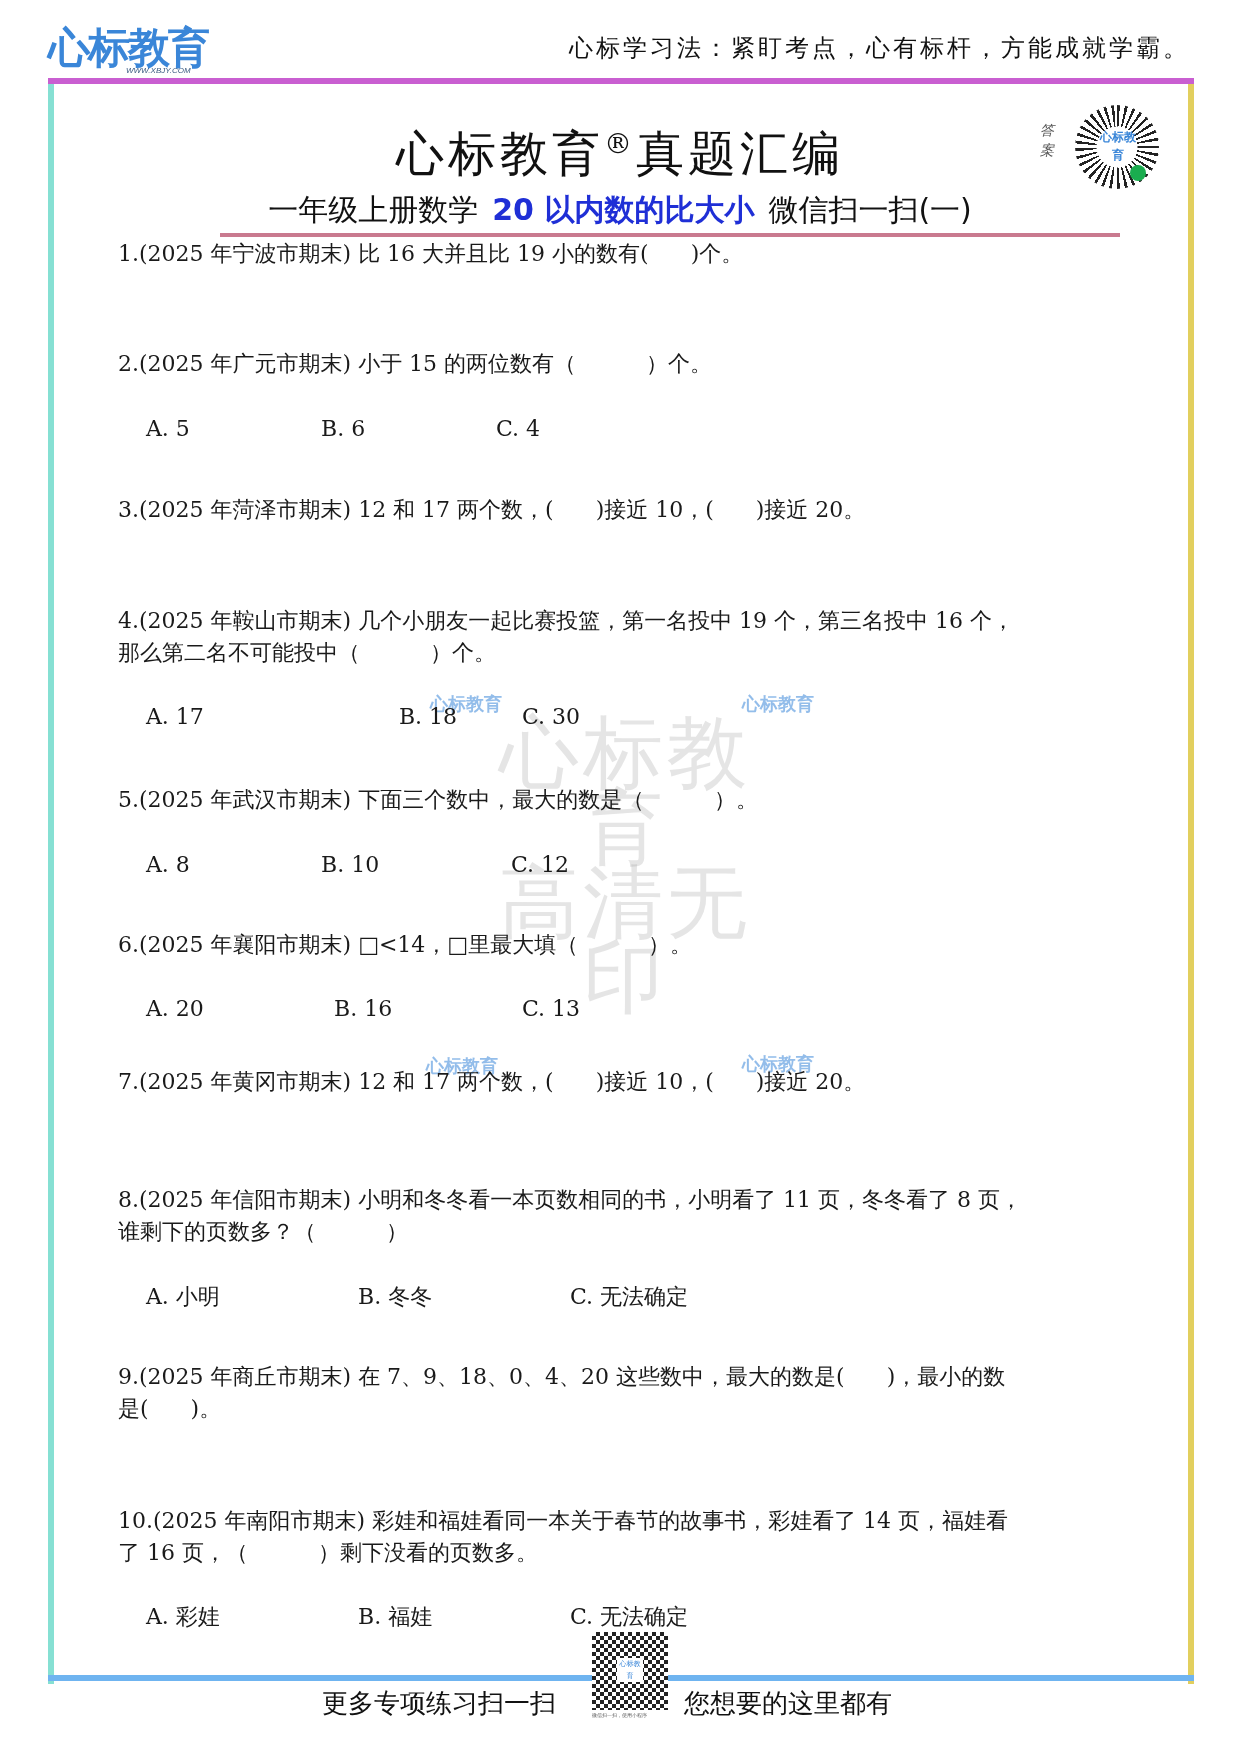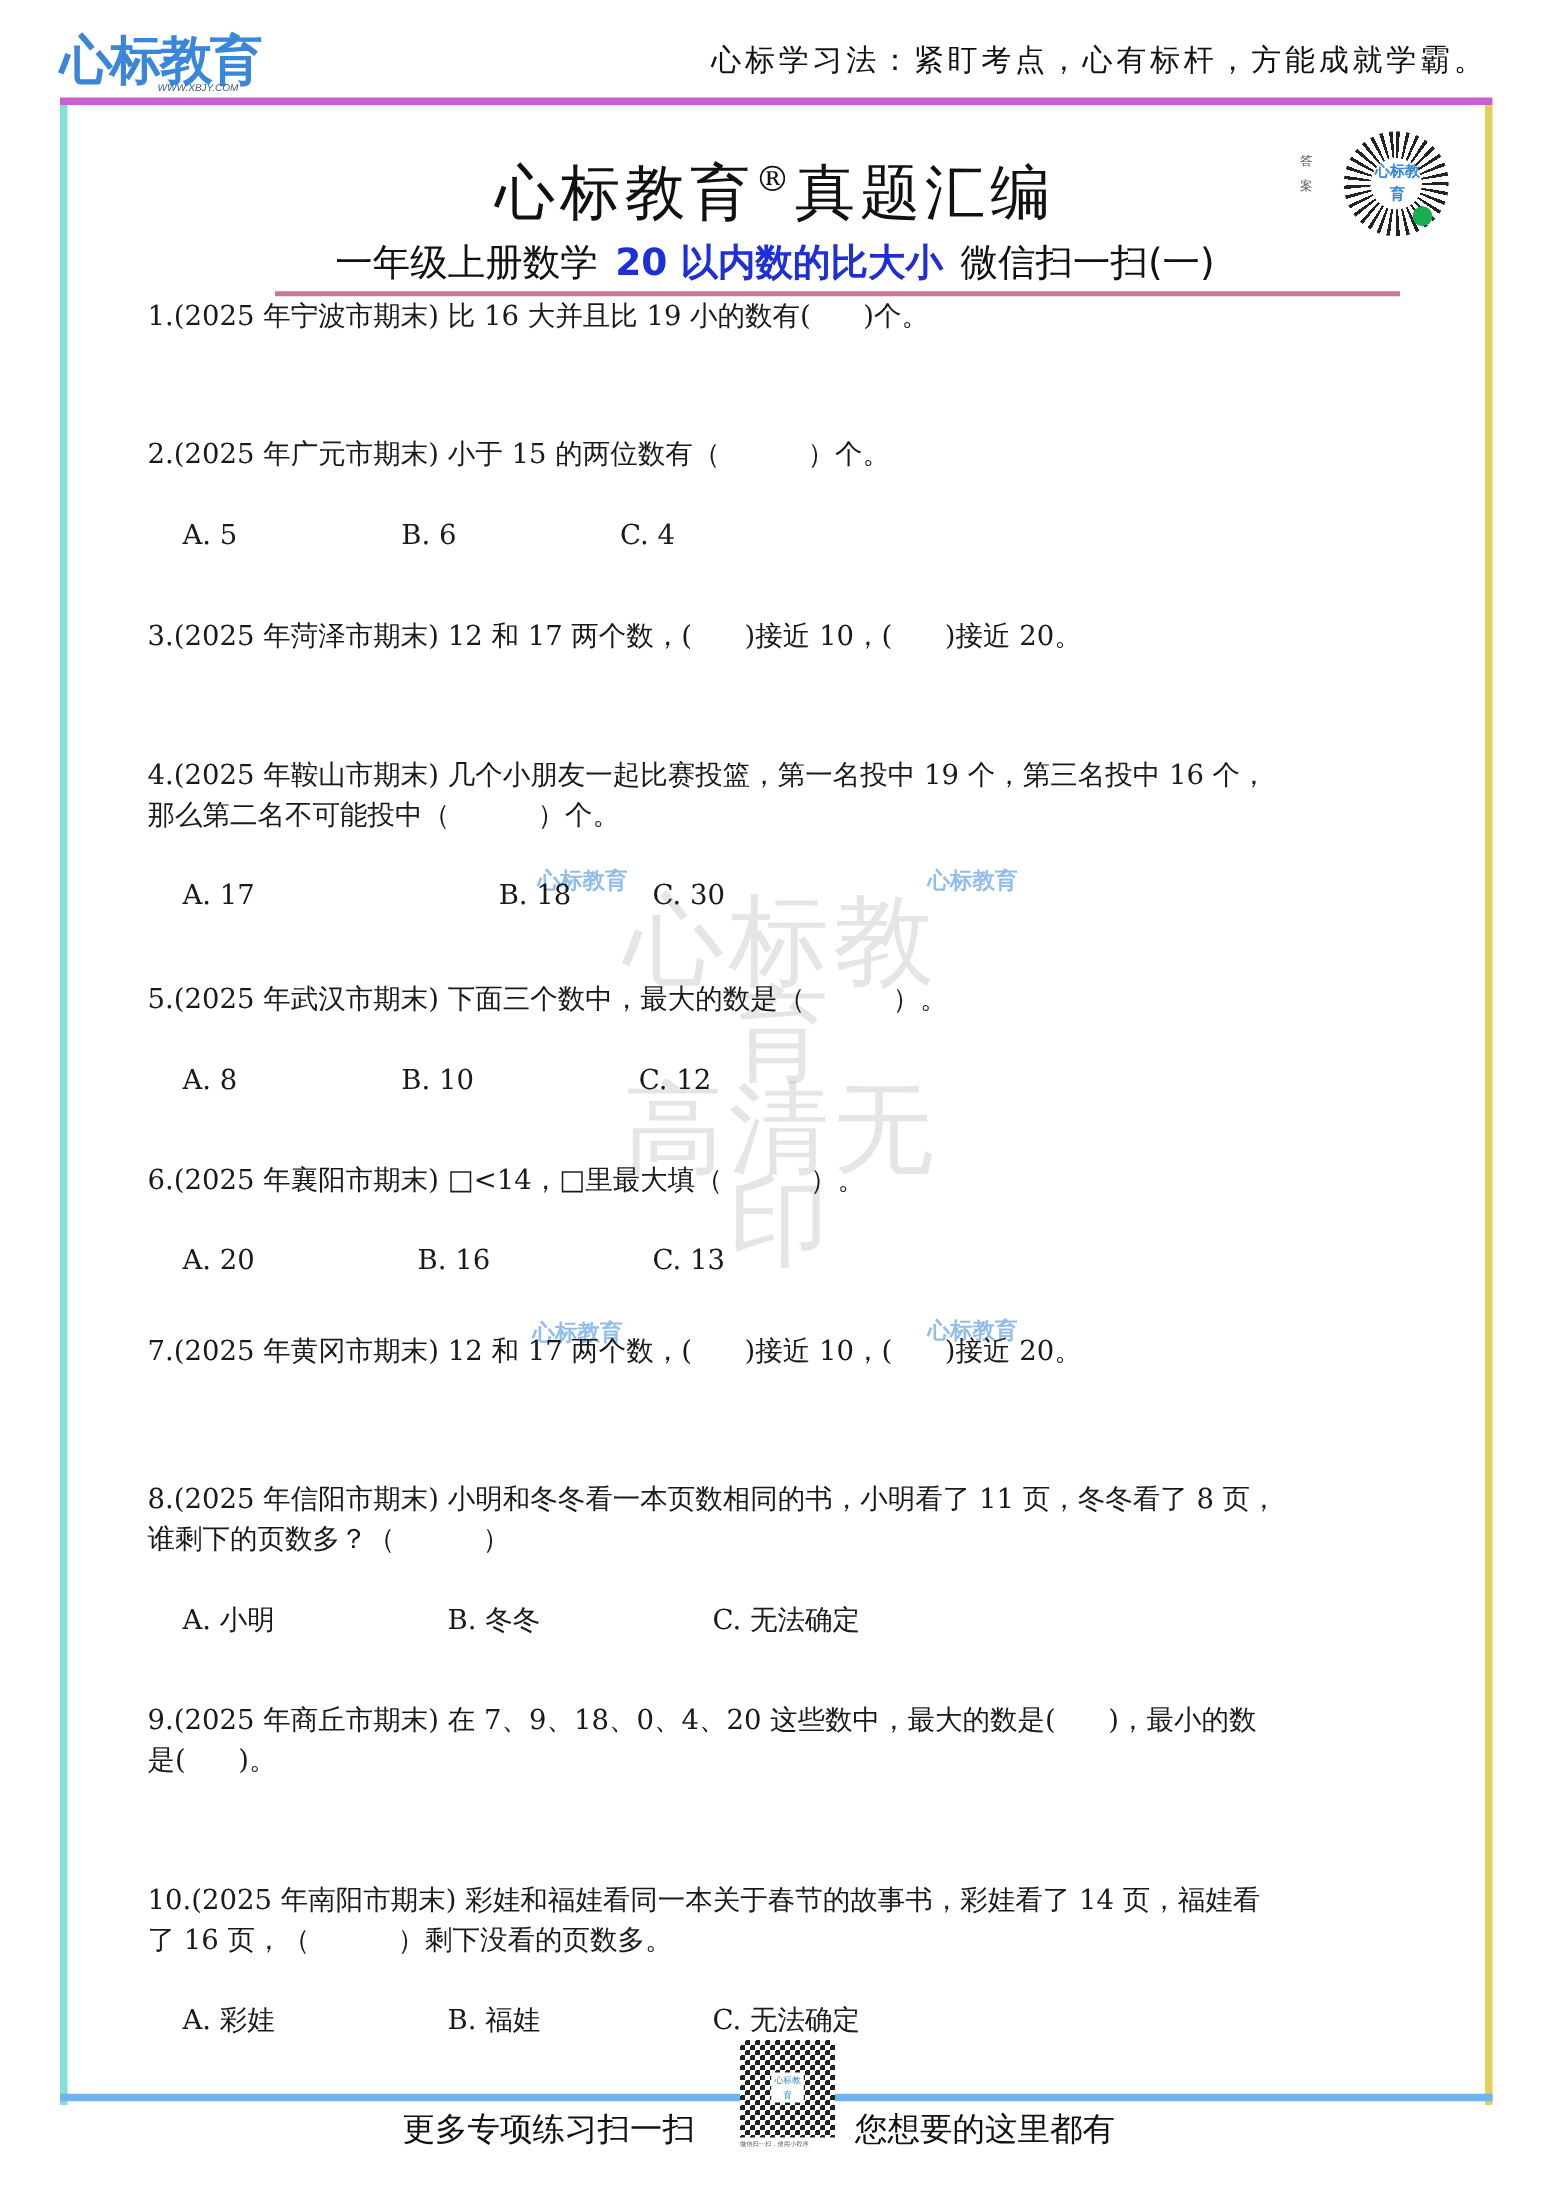--- a/index.html
+++ b/index.html
@@ -40,21 +40,21 @@
     .subtitle {
       position: absolute; left: 0; width: 1240px; top: 190px; text-align: center;
       font-family: "DejaVu Sans", "Liberation Sans", sans-serif;
       font-size: 30px; color: #111;
     }
     .subtitle .hl { color: #1f2fd6; font-weight: bold; margin: 0 14px; }
     .title-rule { position: absolute; left: 220px; top: 233px; width: 900px; height: 4px; background: #c97a8f; }
 
     .answer-label {
       position: absolute; left: 1040px; top: 120px; width: 16px;
-      font-family: "DejaVu Sans", sans-serif; font-size: 10px; line-height: 20px; color: #555;
+      font-family: "DejaVu Sans", sans-serif; font-size: 14px; line-height: 20px; color: #555; font-style: italic;
     }
     .miniqr {
       position: absolute; left: 1075px; top: 105px; width: 84px; height: 84px; border-radius: 50%;
       background: radial-gradient(circle, #fff 0 34%, transparent 35%),
                   repeating-conic-gradient(#222 0 4deg, #fff 4deg 11deg);
     }
     .miniqr-text {
       position: absolute; left: 1098px; top: 128px; width: 40px; text-align: center;
       font-family: "DejaVu Sans", sans-serif; font-size: 12px; line-height: 18px; color: #3a86d8; font-weight: bold;
     }

